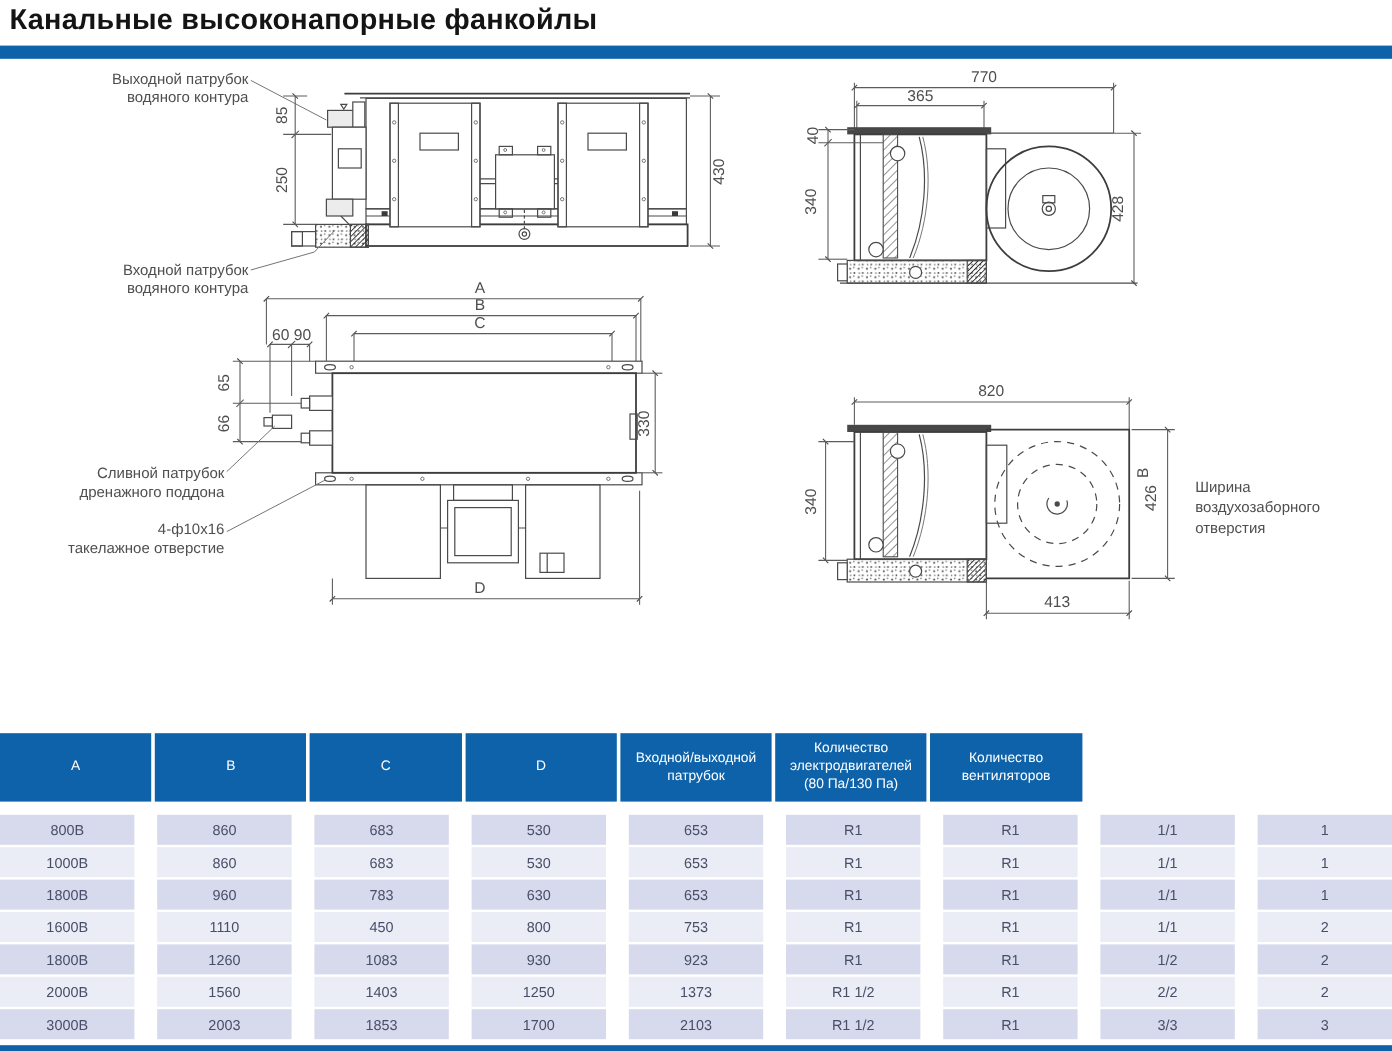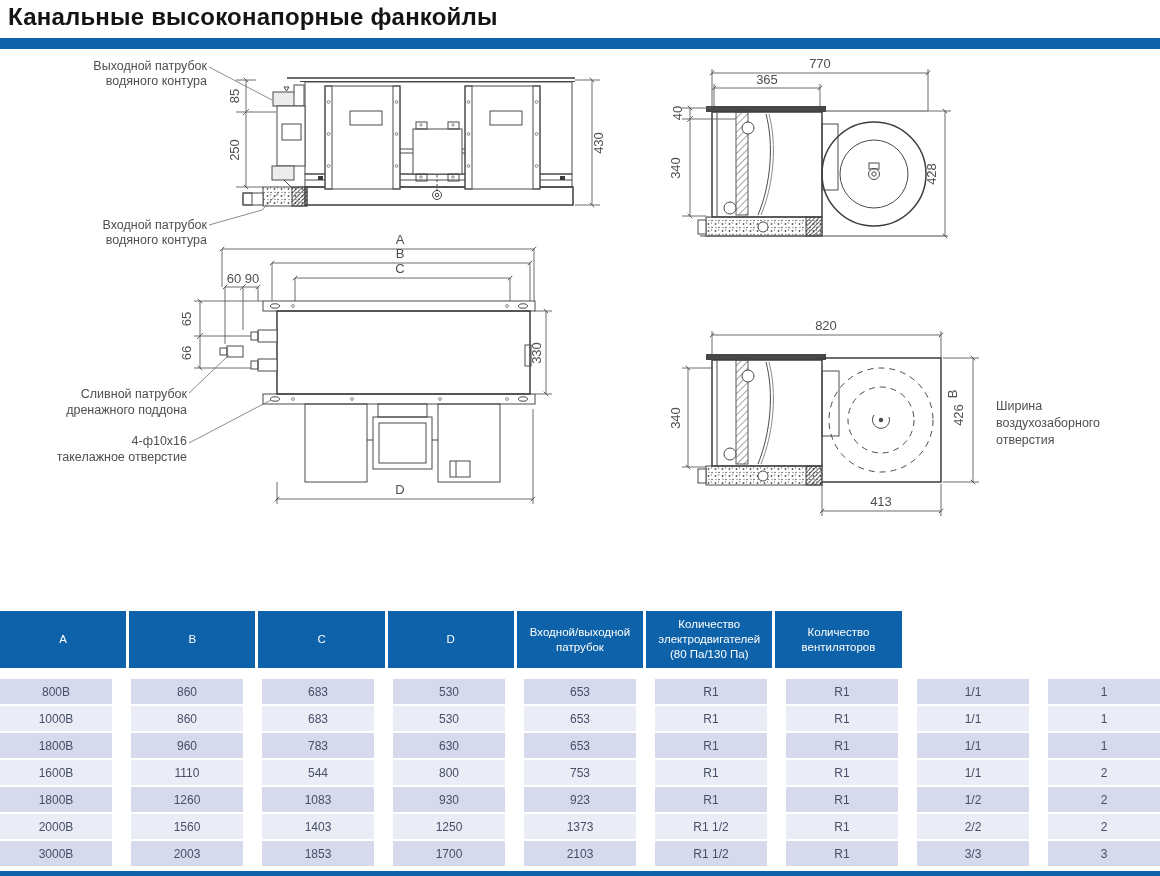--- a/index.html
+++ b/index.html
@@ -376,21 +376,21 @@
         <div class="td">630</div>
         <div class="td">653</div>
         <div class="td">R1</div>
         <div class="td">R1</div>
         <div class="td">1/1</div>
         <div class="td">1</div>
       </div>
       <div class="tr even">
         <div class="td">1600B</div>
         <div class="td">1110</div>
-        <div class="td">544</div>
+        <div class="td">450</div>
         <div class="td">800</div>
         <div class="td">753</div>
         <div class="td">R1</div>
         <div class="td">R1</div>
         <div class="td">1/1</div>
         <div class="td">2</div>
       </div>
       <div class="tr odd">
         <div class="td">1800B</div>
         <div class="td">1260</div>

